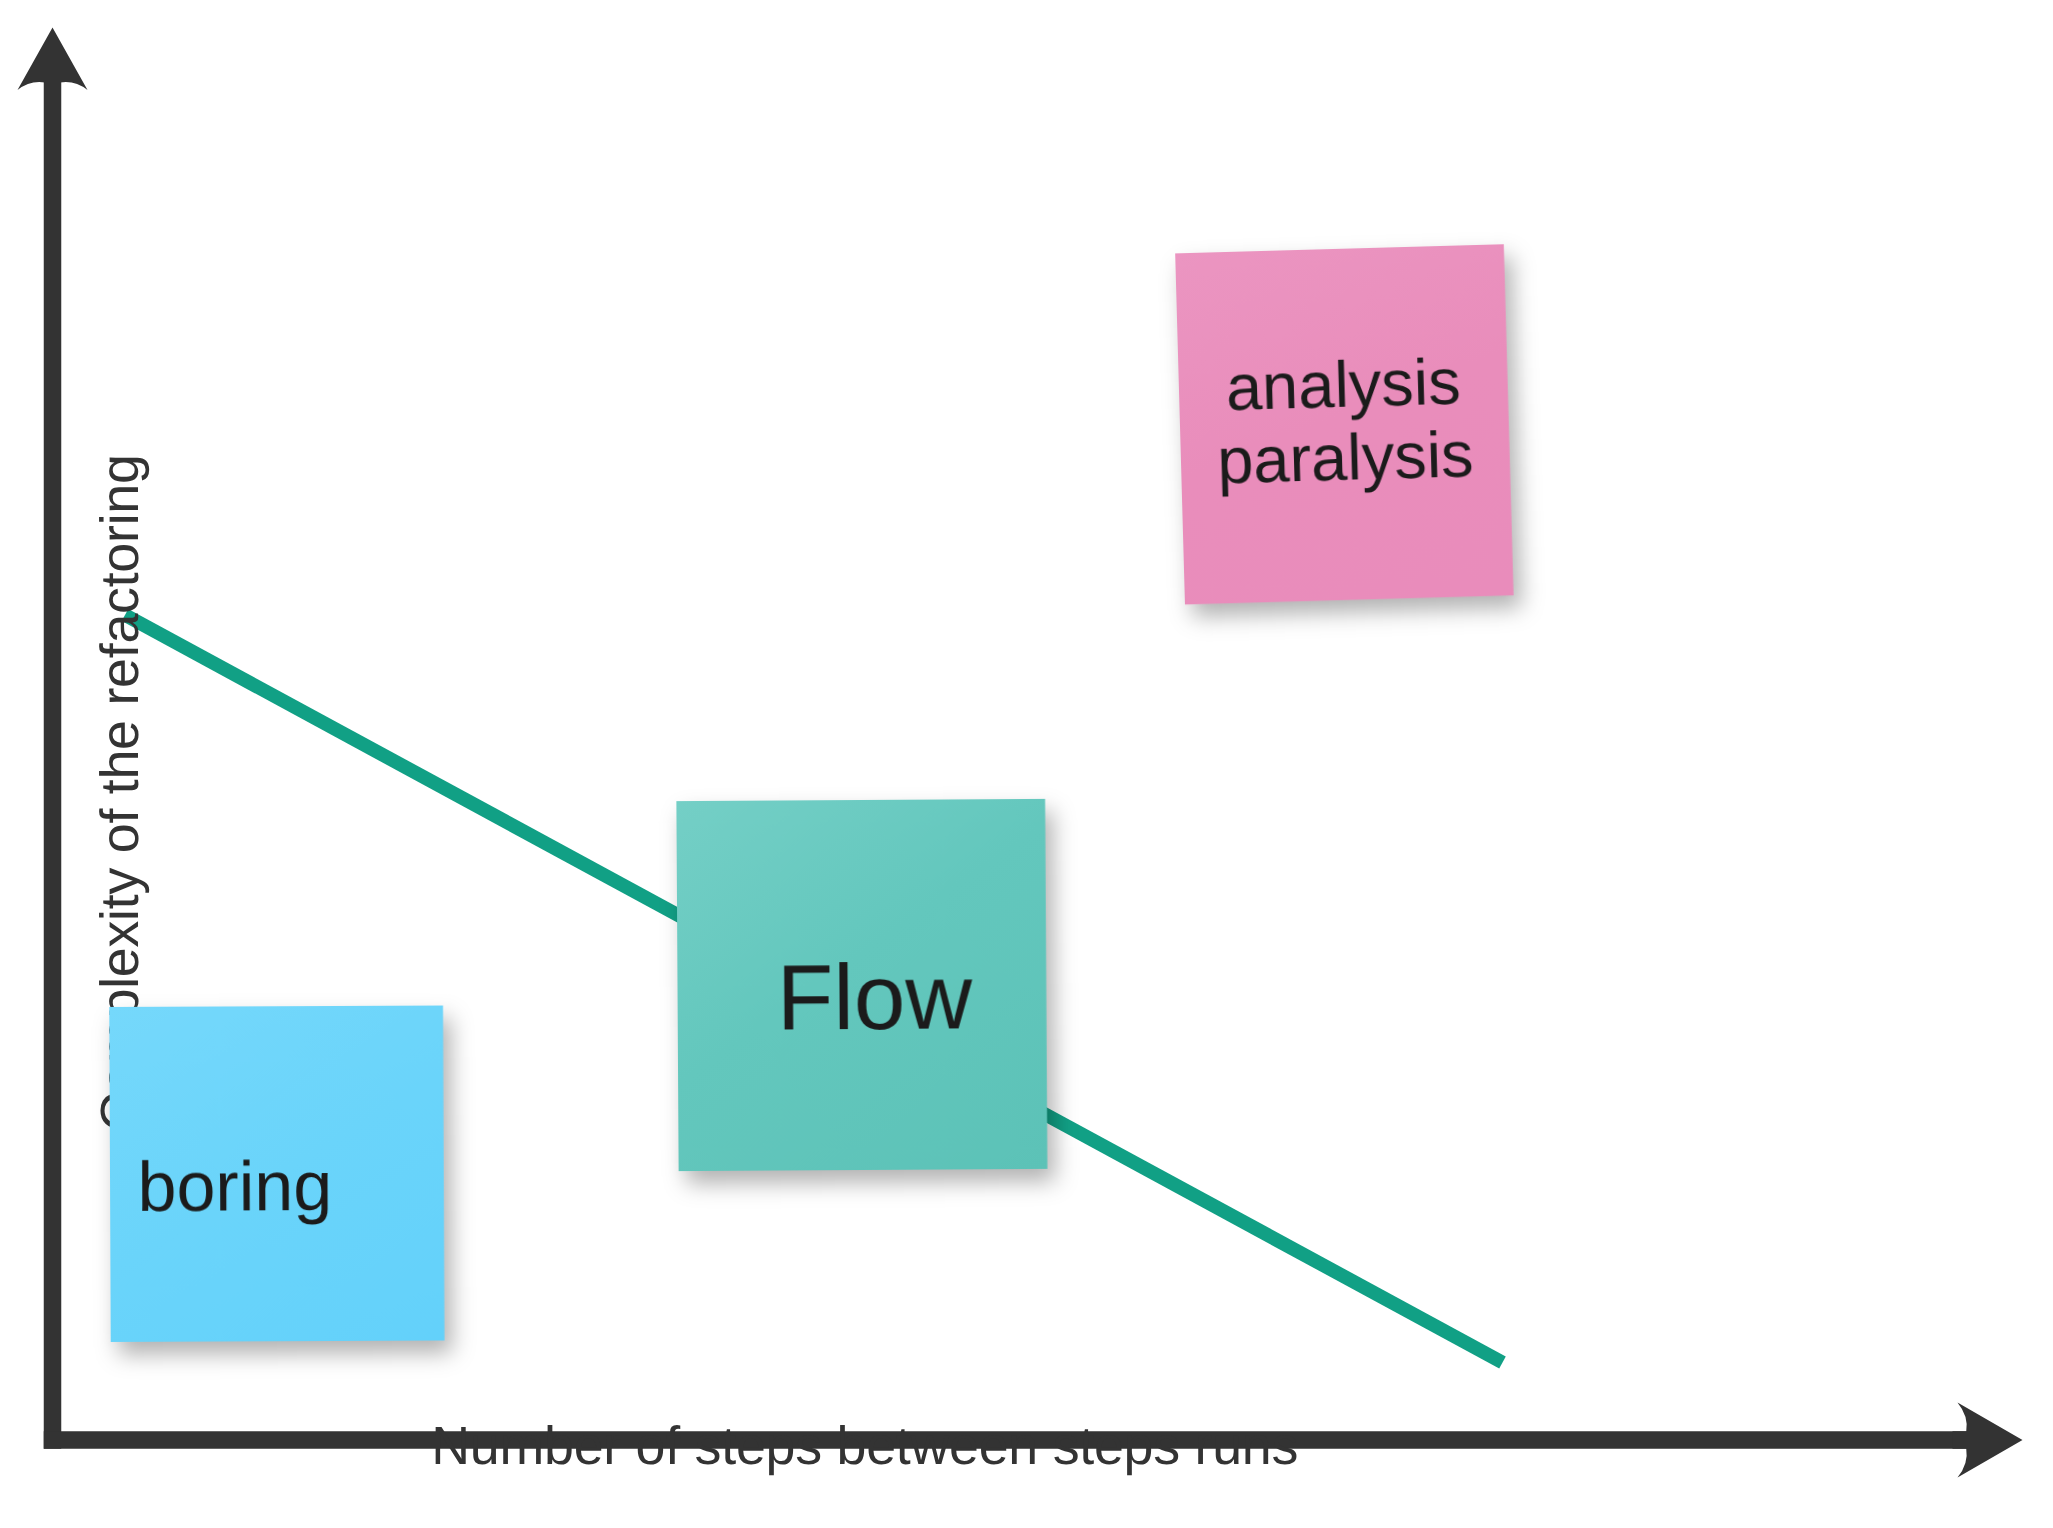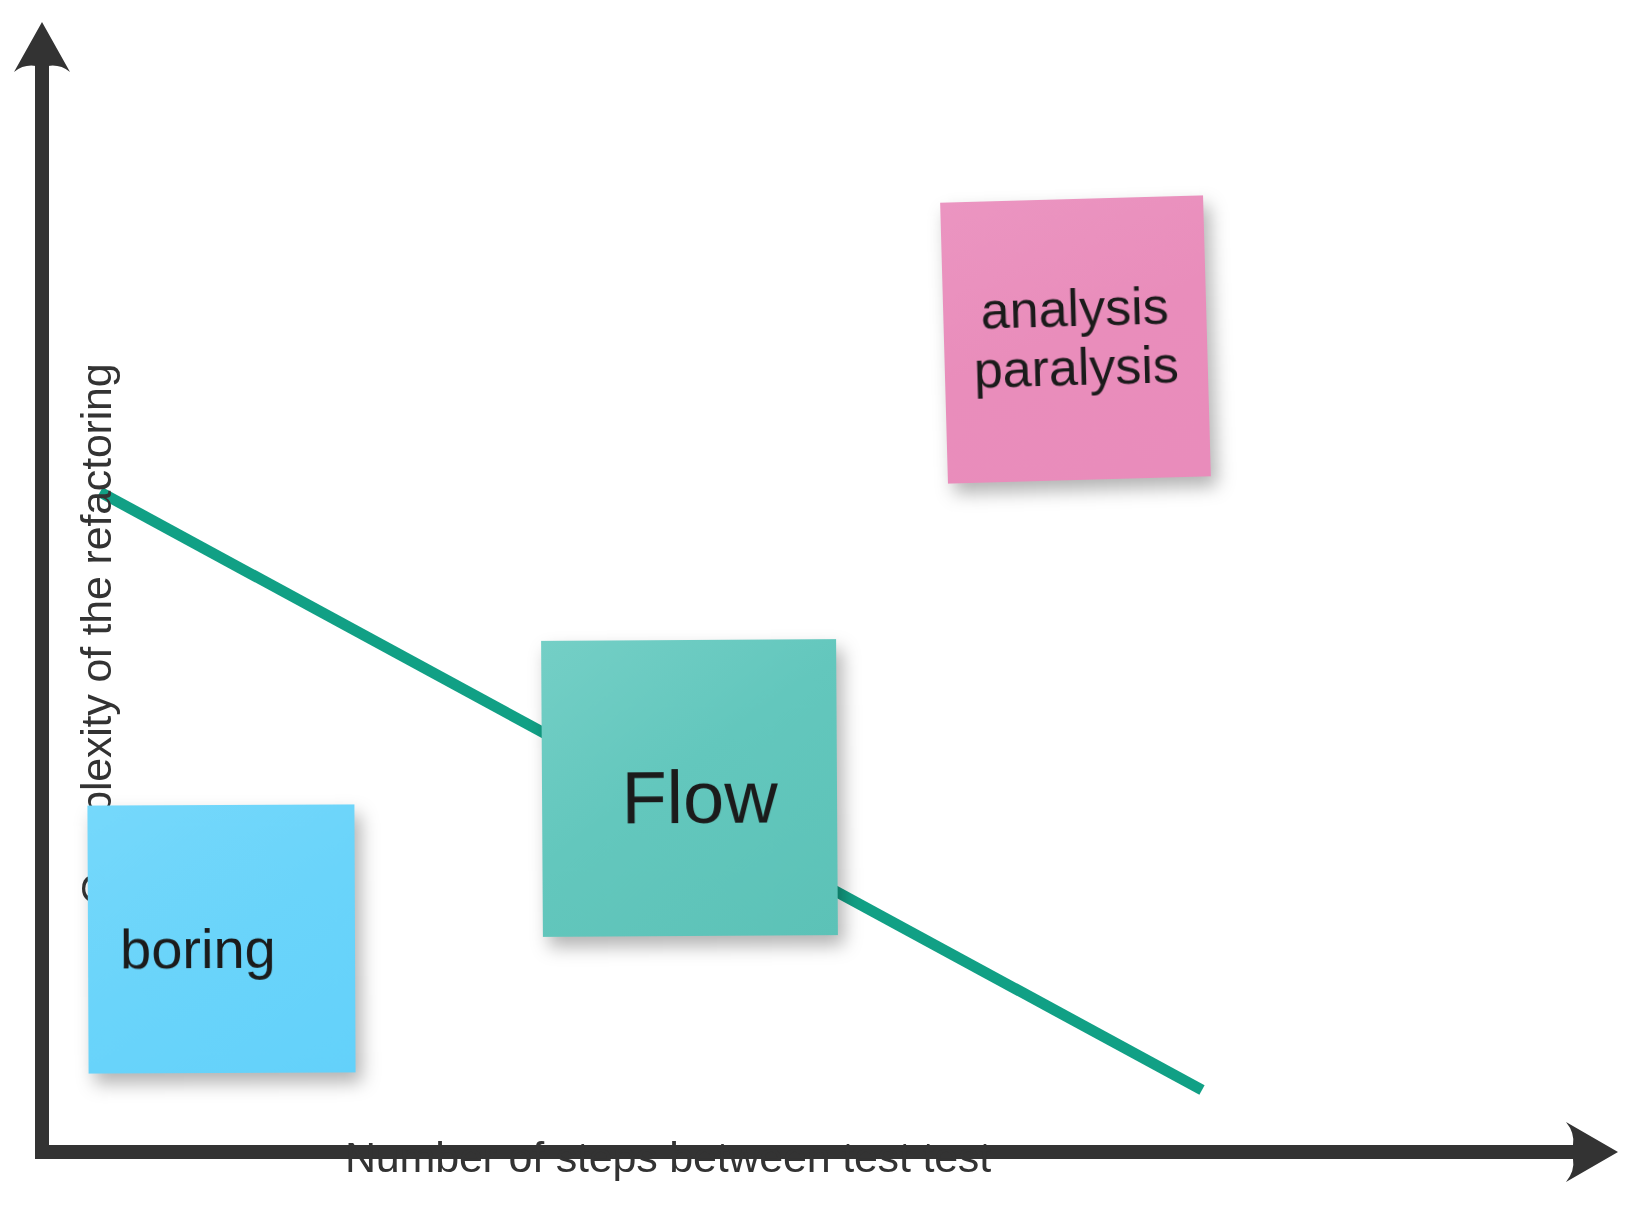--- a/index.html
+++ b/index.html
@@ -115,21 +115,21 @@
     top: 805px;
     width: 267px;
     height: 268px;
     font-size: 56px;
     transform: rotate(-0.25deg);
     background: linear-gradient(150deg, #75d8fb 0%, #6ad4fa 50%, #63d1fa 100%);
     align-items: center;
     justify-content: flex-start;
   }
   #note-boring .note-text {
-    padding-left: 32px;
+    padding-left: 22px;
     transform: translateY(10px);
     text-align: center;
   }
 </style>
 </head>
 <body>
 
 <div id="stage">
 
   <svg class="axis-svg" viewBox="0 0 1642 1222" xmlns="http://www.w3.org/2000/svg">
@@ -142,21 +142,21 @@
 
     <path d="M 1618 1152 L 1566 1182 Q 1575 1171 1573 1159 L 1562 1159 L 1562 1145 L 1573 1145 Q 1575 1133 1566 1122 Z" fill="#333333"></path>
   </svg>
 
   <svg class="trend-svg" viewBox="0 0 1642 1222" xmlns="http://www.w3.org/2000/svg">
     <line x1="100" y1="492" x2="1202" y2="1090" stroke="#11a085" stroke-width="11" stroke-linecap="butt"></line>
   </svg>
 
   <div class="axis-label" id="ylabel">Complexity of the refactoring</div>
 
-  <div class="axis-label" id="xlabel">Number of steps between test test</div>
+  <div class="axis-label" id="xlabel">Number of steps between steps runs</div>
 
   <div class="note" id="note-boring">
     <span class="note-text">boring</span>
   </div>
 
   <div class="note" id="note-flow">
     <span class="note-text">Flow</span>
   </div>
 
   <div class="note" id="note-analysis-paralysis">

